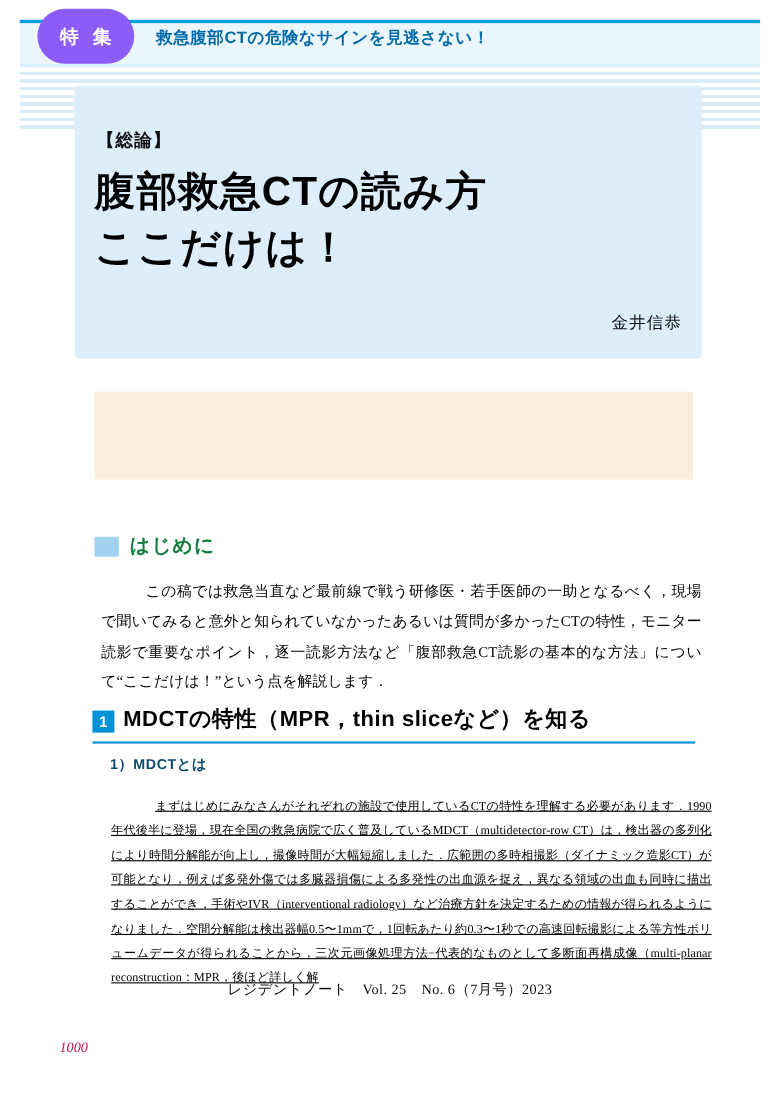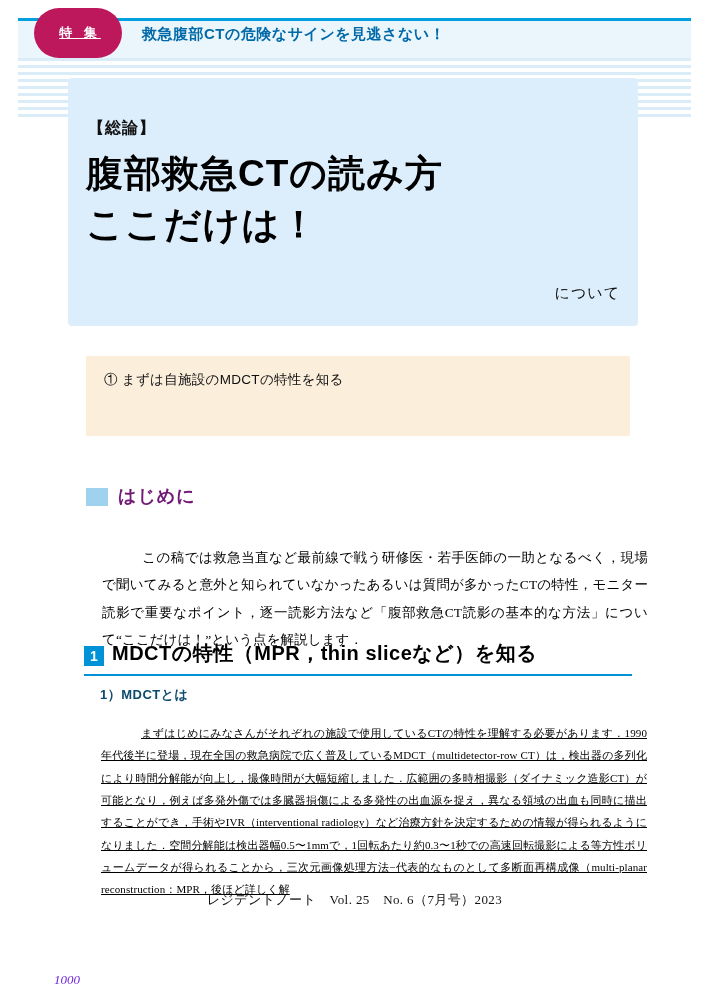--- a/index.html
+++ b/index.html
@@ -48,32 +48,31 @@
     height: 3px;
     background: #00a0e0;
   }
   .feature-badge {
     position: absolute;
     left: 34px;
     top: 8px;
     width: 88px;
     height: 50px;
     border-radius: 25px;
-    background: #be185d;
+    background: #8b5cf6;
     color: #ffffff;
     font-family: "Liberation Sans", sans-serif;
     font-weight: bold;
-    font-size: 13px;
+    font-size: 17px;
     letter-spacing: 4px;
     display: flex;
     align-items: center;
     justify-content: center;
     box-sizing: border-box;
     padding-left: 4px;
-    text-decoration: underline;
   }
   .header-title {
     position: absolute;
     left: 142px;
     top: 25px;
     font-family: "Liberation Sans", sans-serif;
     font-size: 15px;
     font-weight: bold;
     color: #0069a8;
     letter-spacing: 0.5px;
@@ -153,32 +152,31 @@
     background: #9ed2ef;
   }
   .sec-intro-title {
     position: absolute;
     left: 118px;
     top: 484px;
     font-family: "Liberation Sans", sans-serif;
     font-size: 18px;
     font-weight: bold;
     letter-spacing: 1px;
-    color: #701a75;
+    color: #15803d;
   }
   .body-intro {
     position: absolute;
-    left: 102px;
+    left: 92px;
     top: 524px;
     width: 546px;
     font-size: 13.5px;
     line-height: 2.03;
     text-align: justify;
     letter-spacing: 0.1px;
-    margin-top: 20px;
   }
   .indent {
     display: inline-block;
     width: 40px;
   }
 
   
   .num-badge {
     position: absolute;
     left: 84px;
@@ -243,22 +241,21 @@
     width: 600px;
     height: 1px;
     background: #ffffff;
   }
   .page-num {
     position: absolute;
     left: 54px;
     top: 944px;
     font-style: italic;
     font-size: 13px;
-    color: #6d28d9;
-    margin-top: 28px;
+    color: #be185d;
   }
   .footer-center {
     position: absolute;
     left: 0;
     top: 891px;
     width: 709px;
     text-align: center;
     font-size: 13px;
     color: #111111;
     letter-spacing: 0.4px;
@@ -273,25 +270,24 @@
 <div class="header-rule"></div>
 <div class="feature-badge">特 集</div>
 <div class="header-title">救急腹部CTの危険なサインを見逃さない！</div>
 
 <div class="title-panel"></div>
 <div class="kind-label">【総論】</div>
 <div class="main-title">
   <div>腹部救急CTの読み方</div>
   <div>ここだけは！</div>
 </div>
-<div class="author">について</div>
+<div class="author">金井信恭</div>
 
 <div class="points-box"></div>
 <div class="points-list">
-  <div>① まずは自施設のMDCTの特性を知る</div>
 </div>
 
 <div class="sec-intro-mark"></div>
 <div class="sec-intro-title">はじめに</div>
 <div class="body-intro"><span class="indent"></span><span>この稿では救急当直など最前線で戦う研修医・若手医師の一助となるべく，現場で聞いてみると意外と知られていなかったあるいは質問が多かったCTの特性，モニター読影で重要なポイント，逐一読影方法など「腹部救急CT読影の基本的な方法」について“ここだけは！”という点を解説します．</span></div>
 
 <div class="num-badge">1</div>
 <div class="sec1-title">MDCTの特性（MPR，thin sliceなど）を知る</div>
 <div class="sec1-rule"></div>
 <div class="sub1-title">1）MDCTとは</div>

